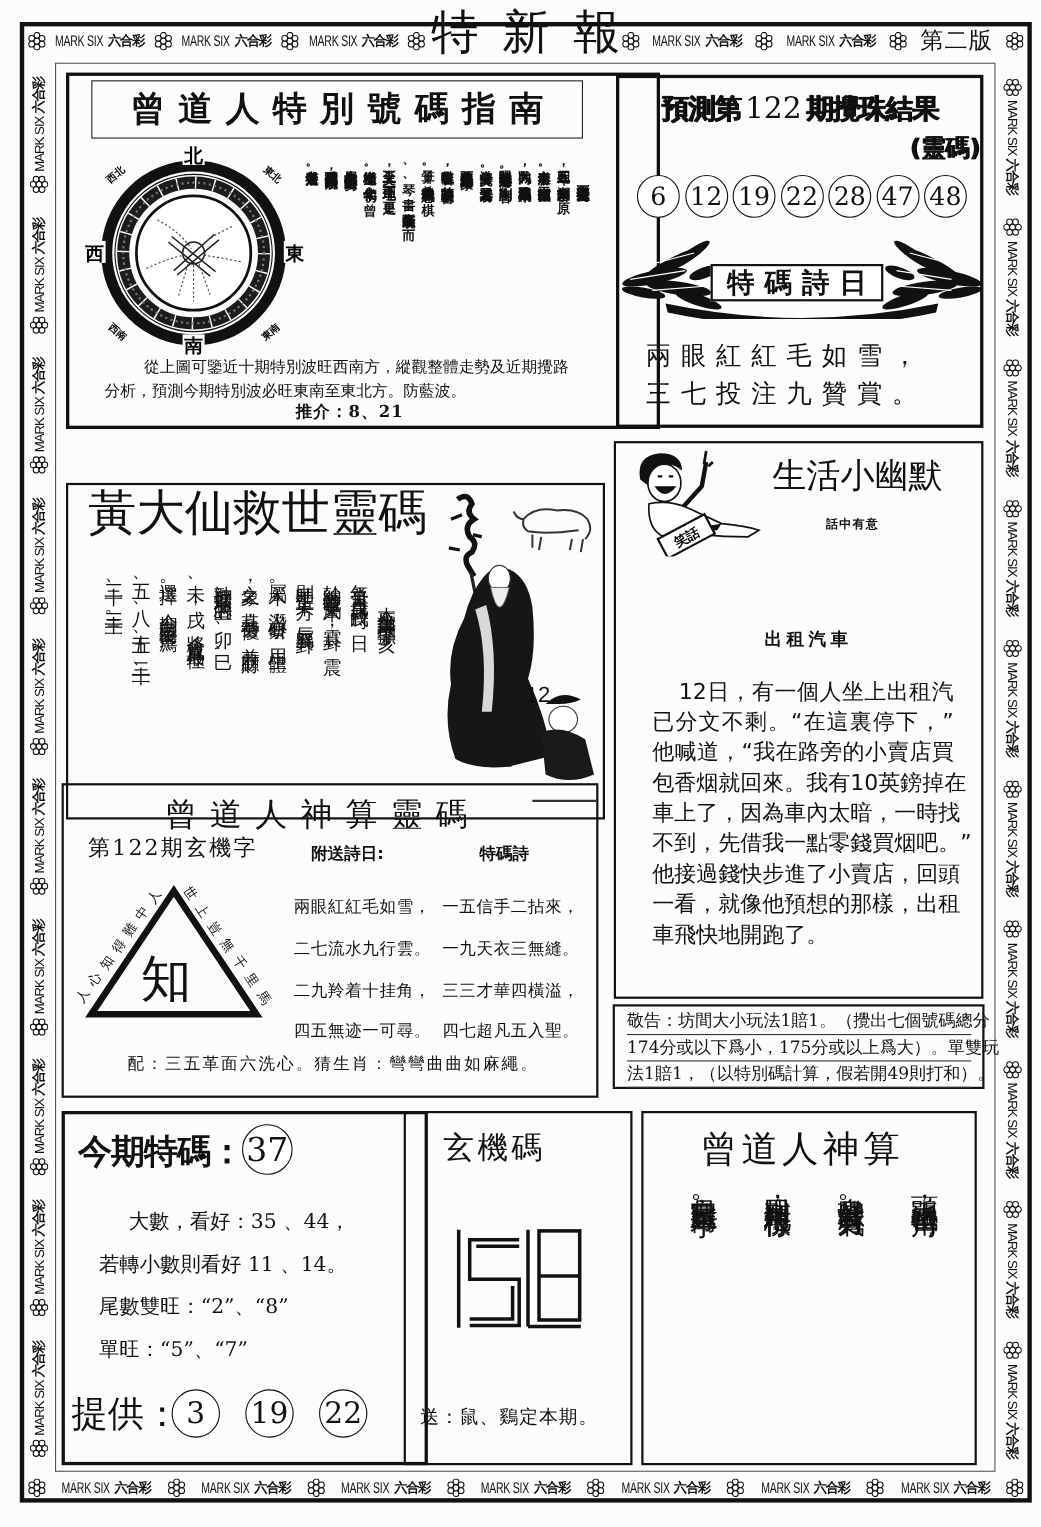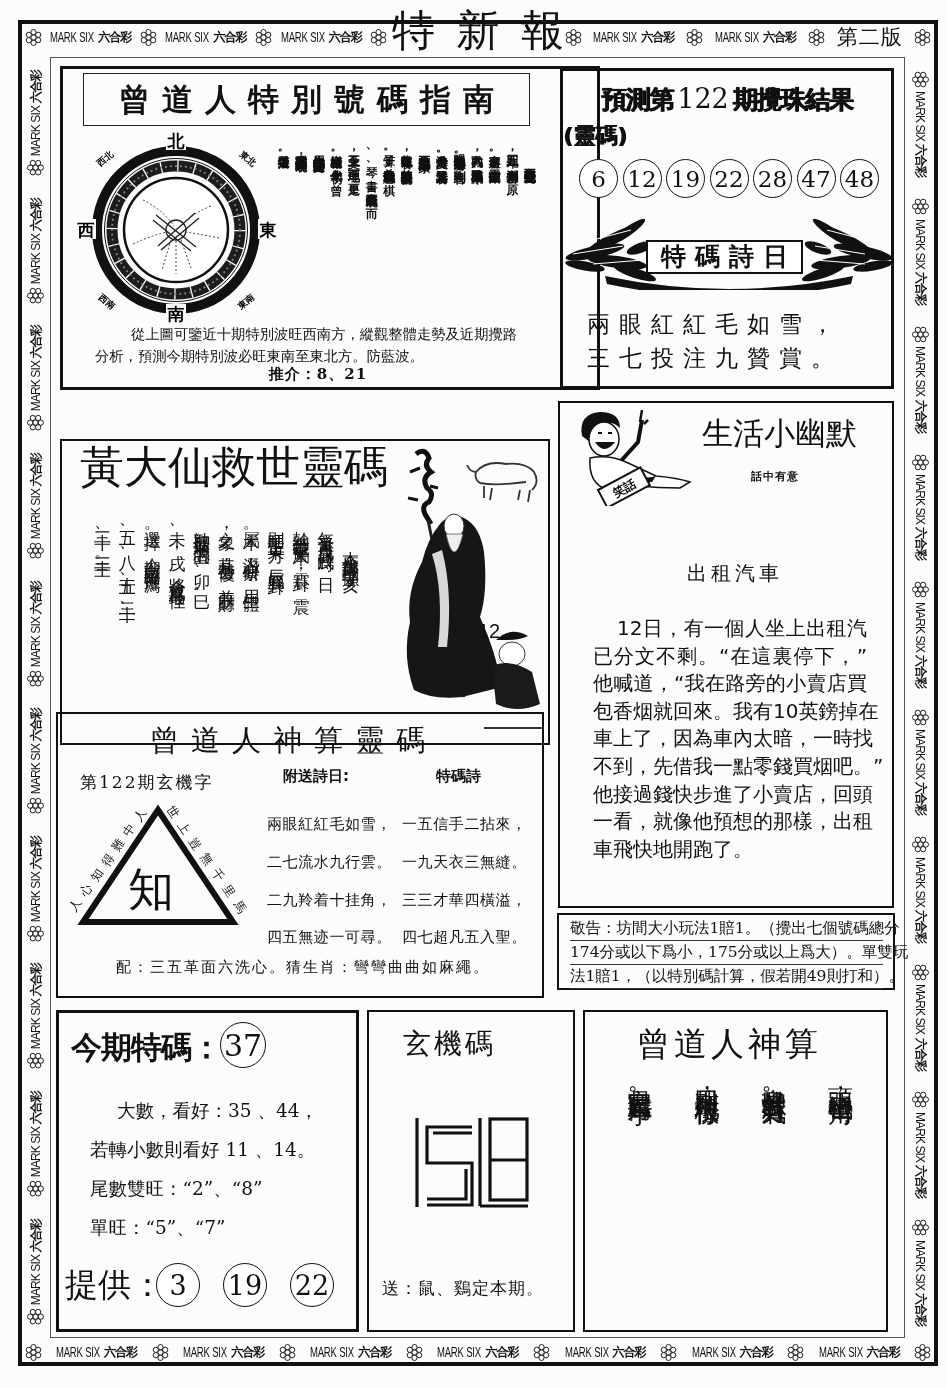--- a/index.html
+++ b/index.html
@@ -46,66 +46,66 @@
 .a-bio .vcol{line-height:17.6px;}
 .a-bio .vcol.indent{padding-top:12.5px;}
 .a-analysis{left:32px;top:254px;width:445px;font-size:14.3px;line-height:22px;font-family:"DejaVu Serif",serif;}
 .a-analysis .l1{padding-left:36px;}
 .a-rec{left:150px;top:296px;width:210px;text-align:center;font-size:15px;font-weight:bold;letter-spacing:1px;}
 
 
 #boxB{left:560px;top:68px;width:334px;height:321px;}
 .b-title{left:0;top:12px;width:328px;text-align:center;font-family:"DejaVu Sans",sans-serif;font-weight:bold;font-size:25px;line-height:32px;letter-spacing:-1px;text-shadow:0 0 1px #000,1px 0 0 #000;}
 .b-title .num{font-family:"DejaVu Serif",serif;font-weight:normal;font-size:27px;text-shadow:none;letter-spacing:0;padding:0 4px;}
-.b-sub{left:0;top:50px;width:328px;text-align:left;font-family:"DejaVu Sans",sans-serif;font-weight:bold;font-size:22px;line-height:30px;text-shadow:1px 0 0 #000;}
+.b-sub{left:0;top:50px;width:328px;text-align:right;font-family:"DejaVu Sans",sans-serif;font-weight:bold;font-size:22px;line-height:30px;text-shadow:1px 0 0 #000;}
 .b-balls{left:16px;top:88px;width:300px;display:flex;justify-content:space-between;}
 .b-balls .ball{width:39px;height:39px;font-size:23px;}
 .b-banner{left:2px;top:147px;}
 .b-banner-label{left:83px;top:169px;width:157px;height:34px;background:#fff;border:2.5px solid #111;text-align:center;font-family:"DejaVu Sans",sans-serif;font-weight:bold;font-size:25px;line-height:29px;letter-spacing:9px;padding-left:9px;}
 .b-poem{left:24px;top:236px;width:290px;font-family:"DejaVu Sans",sans-serif;font-size:23px;line-height:34px;letter-spacing:9px;}
 
 
 #boxC{left:60px;top:399px;width:490px;height:306px;margin-top:40px;}
 .c-title{left:18px;top:0;font-size:44px;line-height:52px;white-space:nowrap;}
 .c-cols{left:27px;top:77px;width:274px;height:222px;font-size:17px;letter-spacing:3px;}
 .c-cols .vcol{line-height:24.8px;}
 .c-cols .vcol.indent{padding-top:20px;}
 .c-fig{left:330px;top:1px;}
 
 
 #boxD{left:558px;top:401px;width:336px;height:507px;}
 .d-cartoon{left:8px;top:3px;}
 .d-title{left:142px;top:10px;font-family:"DejaVu Sans",sans-serif;font-size:31px;line-height:40px;letter-spacing:0;white-space:nowrap;}
 .d-sub{left:191px;top:66px;font-family:"DejaVu Sans",sans-serif;font-weight:bold;font-size:11px;letter-spacing:1px;}
-.d-story-title{left:120px;top:157px;width:110px;text-align:center;font-family:"DejaVu Sans",sans-serif;font-weight:normal;font-size:20px;letter-spacing:4px;}
+.d-story-title{left:120px;top:168px;width:110px;text-align:center;font-family:"DejaVu Sans",sans-serif;font-weight:bold;font-size:16px;letter-spacing:4px;}
 .d-story{left:33px;top:212px;width:274px;font-family:"DejaVu Sans",sans-serif;font-size:20px;line-height:27.6px;}
 .d-story .first{padding-left:24px;}
 
 
 #boxE{left:56px;top:712px;width:488px;height:286px;}
 .e-title{left:92px;top:8px;font-size:29px;line-height:36px;letter-spacing:12px;white-space:nowrap;}
-.e-puzzle{left:22px;top:57px;font-size:17px;letter-spacing:2px;white-space:nowrap;}
+.e-puzzle{left:22px;top:43px;font-size:20px;letter-spacing:2px;white-space:nowrap;}
 .e-poem-label{left:225px;top:53px;font-family:"DejaVu Sans",sans-serif;font-weight:bold;font-size:15px;}
 .e-poem-title{left:378px;top:53px;font-family:"DejaVu Sans",sans-serif;font-weight:bold;font-size:15px;}
 .e-tri{left:12px;top:81px;}
 .tri-ch{position:absolute;width:14px;height:14px;font-size:12px;line-height:14px;text-align:center;}
 .e-know{left:70px;top:150px;font-size:46px;line-height:50px;}
 .e-rows{left:209px;top:92px;width:272px;}
 .e-row{display:flex;height:37.7px;align-items:center;font-size:15px;white-space:nowrap;}
 .e-row .lc{width:135px;letter-spacing:.6px;}
 .e-row .rc{width:135px;letter-spacing:.6px;}
 .e-foot{left:58px;top:244px;font-size:15px;letter-spacing:2px;white-space:nowrap;}
 
 
 #boxF{left:557px;top:913px;width:338px;height:77px;}
 .f-lines{left:11px;top:2px;width:313px;font-size:15.5px;line-height:23px;}
 .f-lines .just{border-bottom:1px solid #333;}
 
 
-#boxG{left:56px;top:1010px;width:303px;height:322px;}
+#boxG{left:56px;top:1010px;width:333px;height:322px;}
 .g-head{left:12px;top:14px;font-family:"DejaVu Serif",serif;font-weight:bold;font-size:31px;line-height:40px;white-space:nowrap;letter-spacing:-1px;}
 .g-num{left:161px;top:9px;width:46px;height:46px;font-size:30px;text-align:right;}
 .g-lines{left:31px;top:78px;width:250px;font-size:18.5px;line-height:39px;white-space:nowrap;}
 .g-lines .first{padding-left:27px;}
 .g-prov{left:6px;top:251px;font-size:33px;line-height:42px;white-space:nowrap;}
 .g-pball{top:250px;width:44px;height:44px;font-size:27px;}
 
 
 #boxH{left:367px;top:1010px;width:208px;height:322px;}
 .h-title{left:34px;top:10px;font-size:28px;line-height:44px;letter-spacing:3px;white-space:nowrap;}

